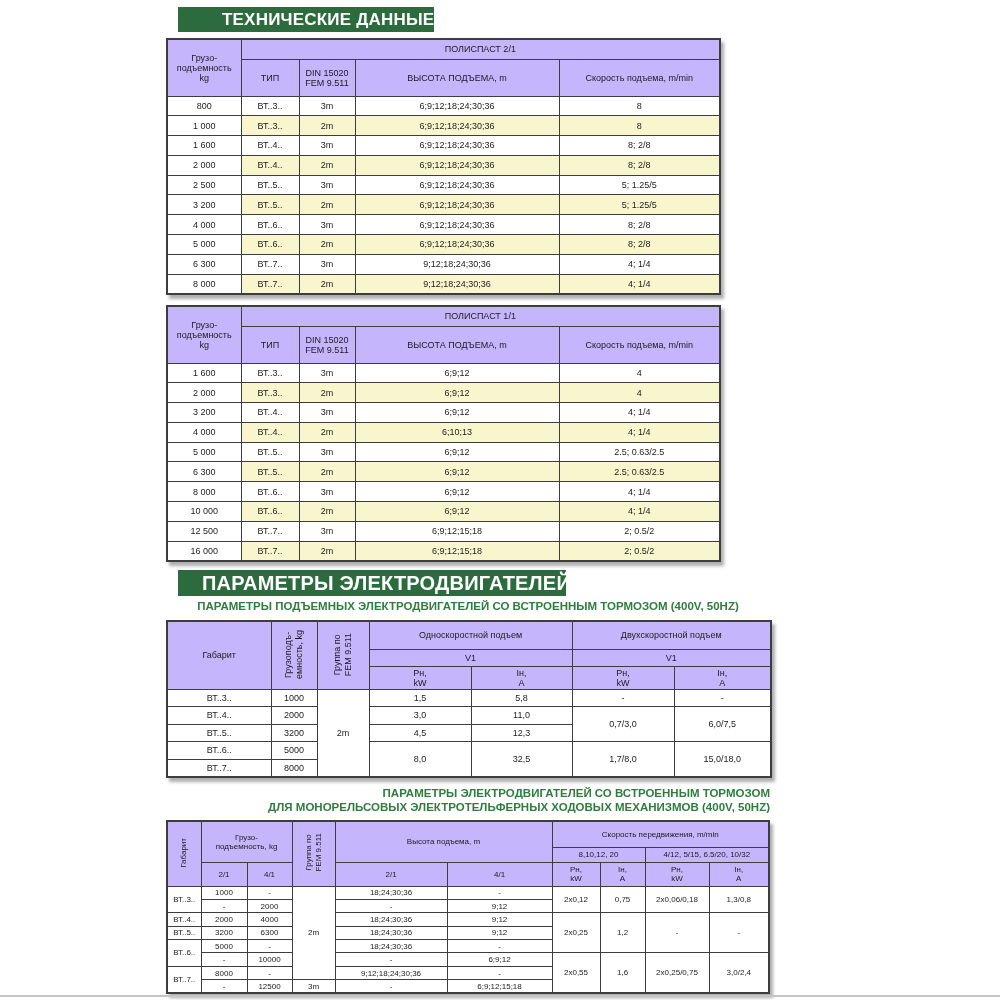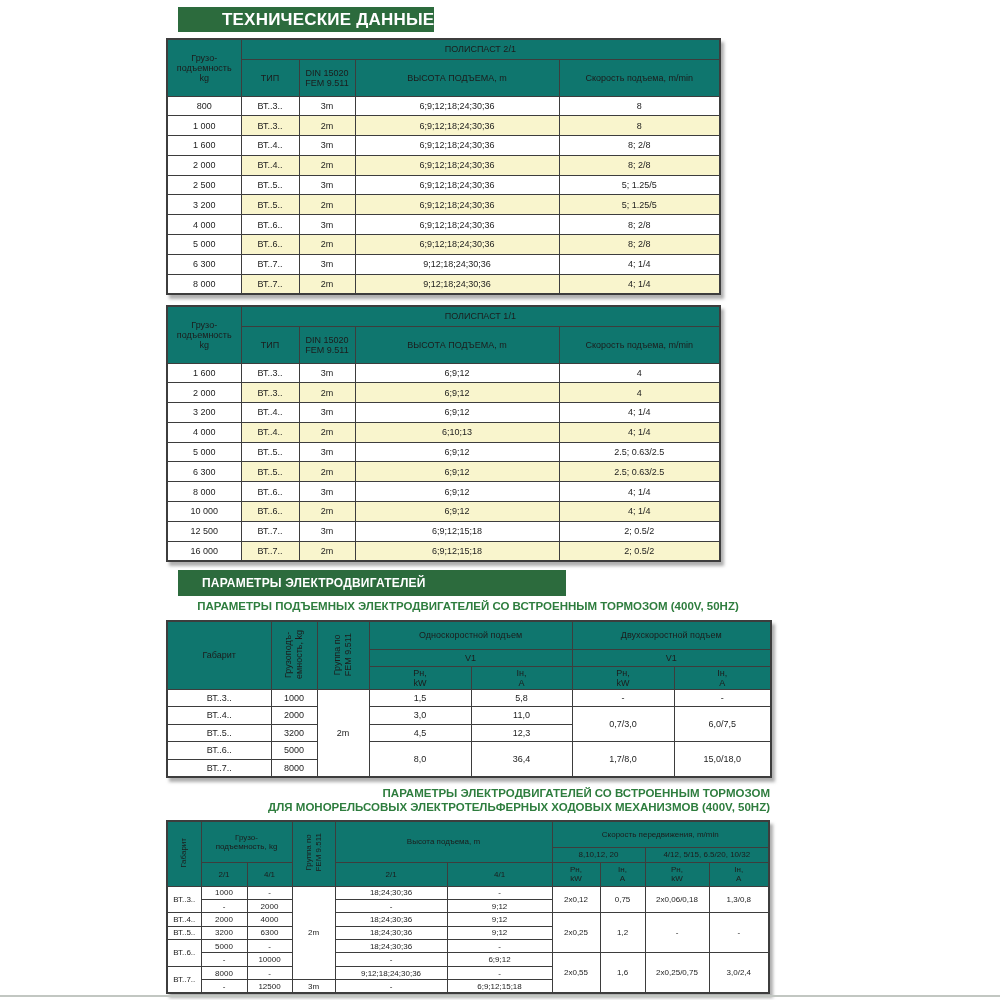--- a/index.html
+++ b/index.html
@@ -6,42 +6,42 @@
   body { font-family: "Liberation Sans", sans-serif; background: #fff; }
   .page { position: relative; width: 1000px; height: 1000px; background: #ffffff; overflow: hidden; }
 
   .banner {
     position: absolute; background: #2c6b3d; color: #fff;
     font-weight: bold; letter-spacing: 0.2px;
     display: flex; align-items: center; padding: 0 16px;
     white-space: nowrap;
   }
   #banner1 { left: 178px; top: 7px; height: 25px; width: 256px; font-size: 17px; padding-left: 44px; }
-  #banner2 { left: 178px; top: 570px; height: 26px; width: 388px; font-size: 12px; padding-left: 24px; }
+  #banner2 { left: 178px; top: 570px; height: 26px; width: 388px; font-size: 20px; padding-left: 24px; }
 
   .subtitle {
     position: absolute; color: #2e7d3e; font-weight: bold;
     font-size: 11.5px; line-height: 14px; text-align: right;
     left: 166px; width: 604px; white-space: pre-line;
   }
   #subtitle1 { top: 599px; text-align: center; }
   #subtitle2 { top: 786px; }
 
   table {
     position: absolute; border-collapse: collapse; table-layout: fixed;
     background: #fff; border: 2px solid #3d3d3d;
     box-shadow: 3px 4px 3px rgba(110,110,110,0.55);
     color: #1c1c1c;
   }
   th, td {
     border: 1px solid #3d3d3d; padding: 0 2px;
     text-align: center; vertical-align: middle;
     font-weight: normal; white-space: pre-line;
   }
-  thead th { background: #0f766e; margin-left: 44px; }
+  thead th { background: #c4b5fd; margin-left: 44px; }
   .zebra td { background: #f9f5cd; }
   .zebra td.first-col { background: #ffffff; }
 
   .vert {
     display: inline-block; writing-mode: vertical-rl;
     transform: rotate(180deg); white-space: pre-line; line-height: 1.25;
   }
 
   
   .t12 { left: 166px; width: 553px; font-size: 9px; }
@@ -335,21 +335,21 @@
         <tr>
           <td>ВТ..5..</td>
           <td>3200</td>
           <td>4,5</td>
           <td>12,3</td>
         </tr>
         <tr>
           <td>ВТ..6..</td>
           <td>5000</td>
           <td rowspan="2">8,0</td>
-          <td rowspan="2">36,4</td>
+          <td rowspan="2">32,5</td>
           <td rowspan="2">1,7/8,0</td>
           <td rowspan="2">15,0/18,0</td>
         </tr>
         <tr>
           <td>ВТ..7..</td>
           <td>8000</td>
         </tr>
       </tbody>
   </table>
 

